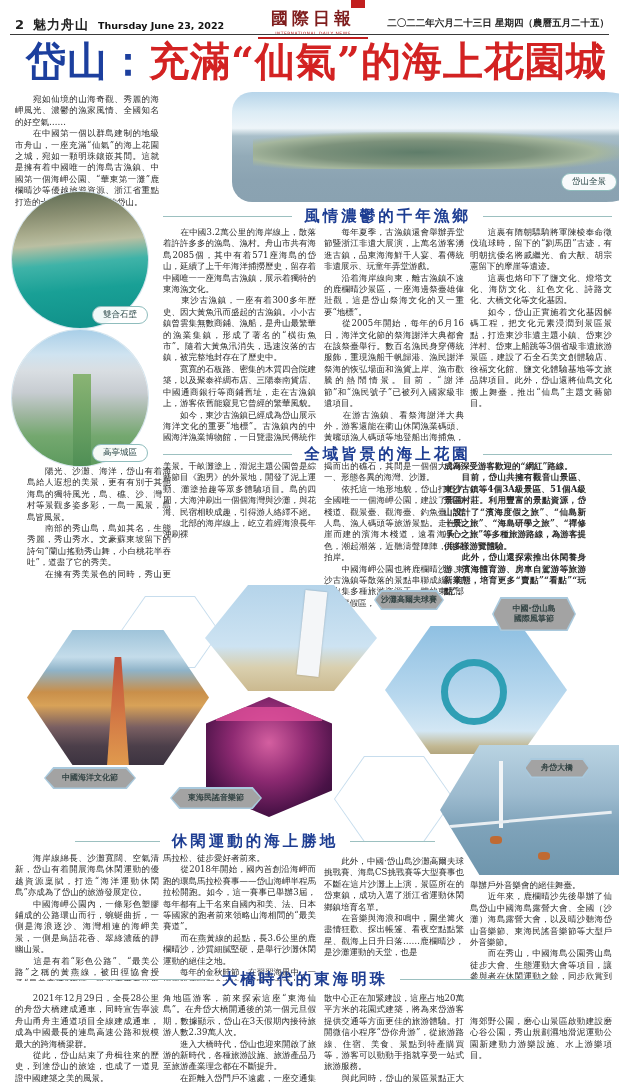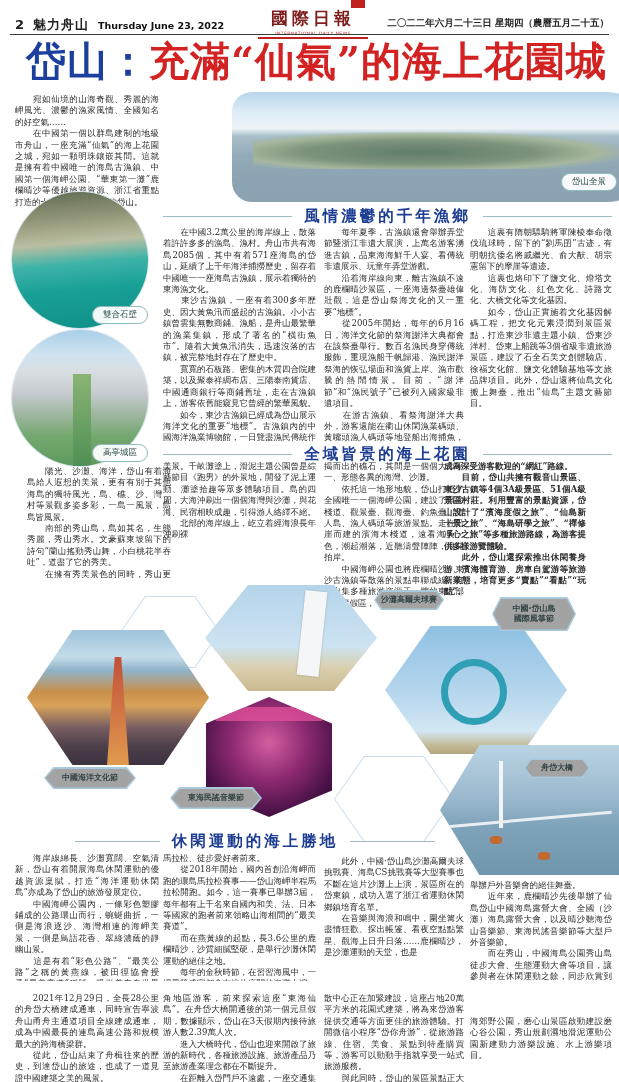--- a/index.html
+++ b/index.html
@@ -238,20 +238,21 @@
   <div class="bodytext s3c2">馬拉松、徒步愛好者前來。
 　　從2018年開始，國內首創沿海岬而跑的環島馬拉松賽事——岱山海岬半程馬拉松開跑。如今，這一賽事已舉辦3屆，每年都有上千名來自國內和美、法、日本等國家的跑者前來領略山海相間的“最美賽道”。
 　　而在燕黃線的起點，長3.6公里的鹿欄晴沙，沙質細膩堅硬，是舉行沙灘休閑運動的絕佳之地。
 　　每年的金秋時節，在習習海風中，一場風箏盛宴都會在這片廣闊的海灘上演。</div>
   <div class="bodytext s3c3">　　此外，中國·岱山島沙灘高爾夫球挑戰賽、海島CS挑戰賽等大型賽事也不斷在這片沙灘上上演，景區所在的岱東鎮，成功入選了浙江省運動休閑鄉鎮培育名單。
 　　在音樂與海浪和鳴中，圍坐篝火盡情狂歡、探出帳篷、看夜空點點繁星、觀海上日升日落……鹿欄晴沙，是沙灘運動的天堂，也是</div>
   <div class="bodytext s3c4">舉辦戶外音樂會的絕佳舞臺。
 　　近年來，鹿欄晴沙先後舉辦了仙島岱山中國海島露營大會、全國（沙灘）海島露營大會，以及晴沙聽海岱山音樂節、東海民謠音樂節等大型戶外音樂節。
 　　而在秀山，中國海島公園秀山島徒步大會、生態運動大會等項目，讓參與者在休閑運動之餘，同步欣賞到秀山濕地、沙灘、花海、濱海游步道、民宿村等美景。</div>
 
+  <div class="section-head sh4">大橋時代的東海明珠</div>
   <div class="bodytext s4c1">　　2021年12月29日，全長28公里的舟岱大橋建成通車，同時宣告寧波舟山甬舟主通道項目全線建成通車，成為中國最長的連島高速公路和規模最大的跨海橋梁群。
 　　從此，岱山結束了舟楫往來的歷史，到達岱山的旅途，也成了一道見證中國建築之美的風景。
 　　交通的便利讓更多的人，特別是長三</div>
   <div class="bodytext s4c2">角地區游客，前來探索這座“東海仙島”。在舟岱大橋開通後的第一個元旦假期，數據顯示，岱山在3天假期內接待旅游人數2.39萬人次。
 　　進入大橋時代，岱山也迎來開啟了旅游的新時代，各種旅游設施、旅游產品乃至旅游產業理念都在不斷提升。
 　　在距離入岱門戶不遠處，一座交通集</div>
   <div class="bodytext s4c3">散中心正在加緊建設，這座占地20萬平方米的花園式建築，將為來岱游客提供交通等方面更佳的旅游體驗。打開微信小程序“岱你舟游”，從旅游路線、住宿、美食、景點到特產購買等，游客可以動動手指就享受一站式旅游服務。
 　　與此同時，岱山的景區景點正大力“更新升級”，建設提升了海全小鎮、東</div>
   <div class="bodytext s4c4">
     <div>海郊野公園，磨心山景區啟動建設磨心谷公園，秀山規劃濕地滑泥運動公園新建動力游樂設施、水上游樂項目。</div>

